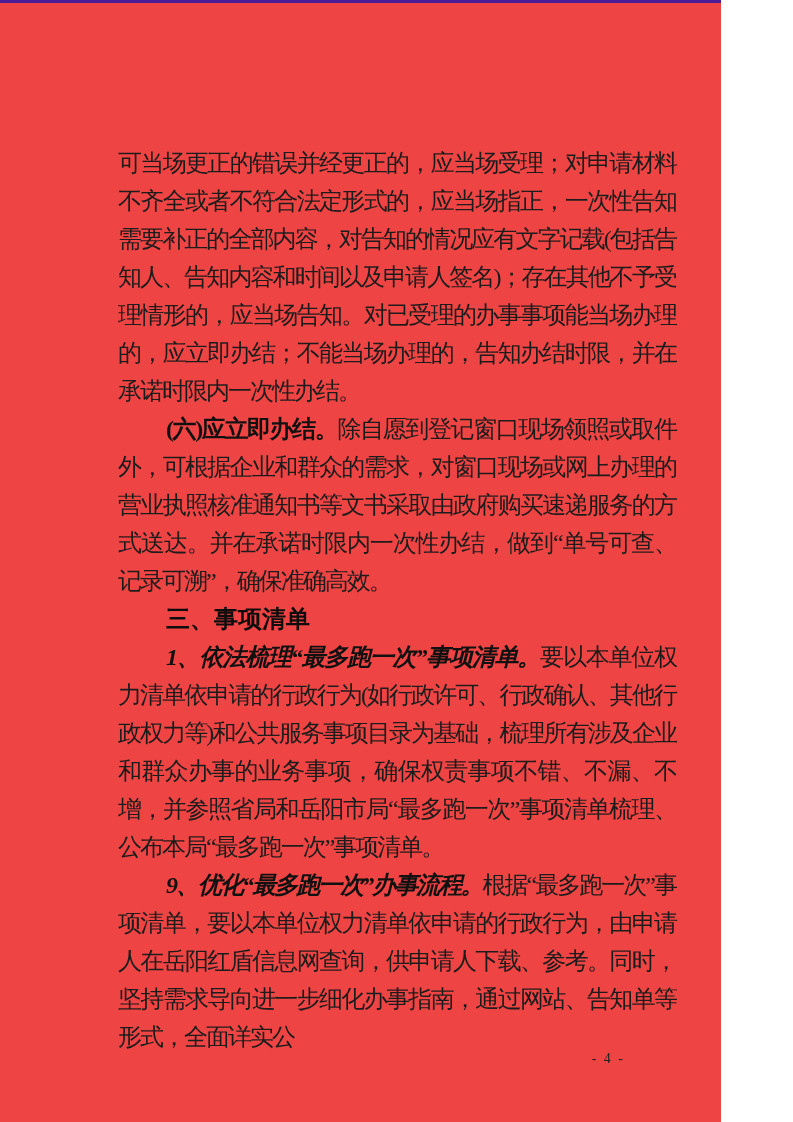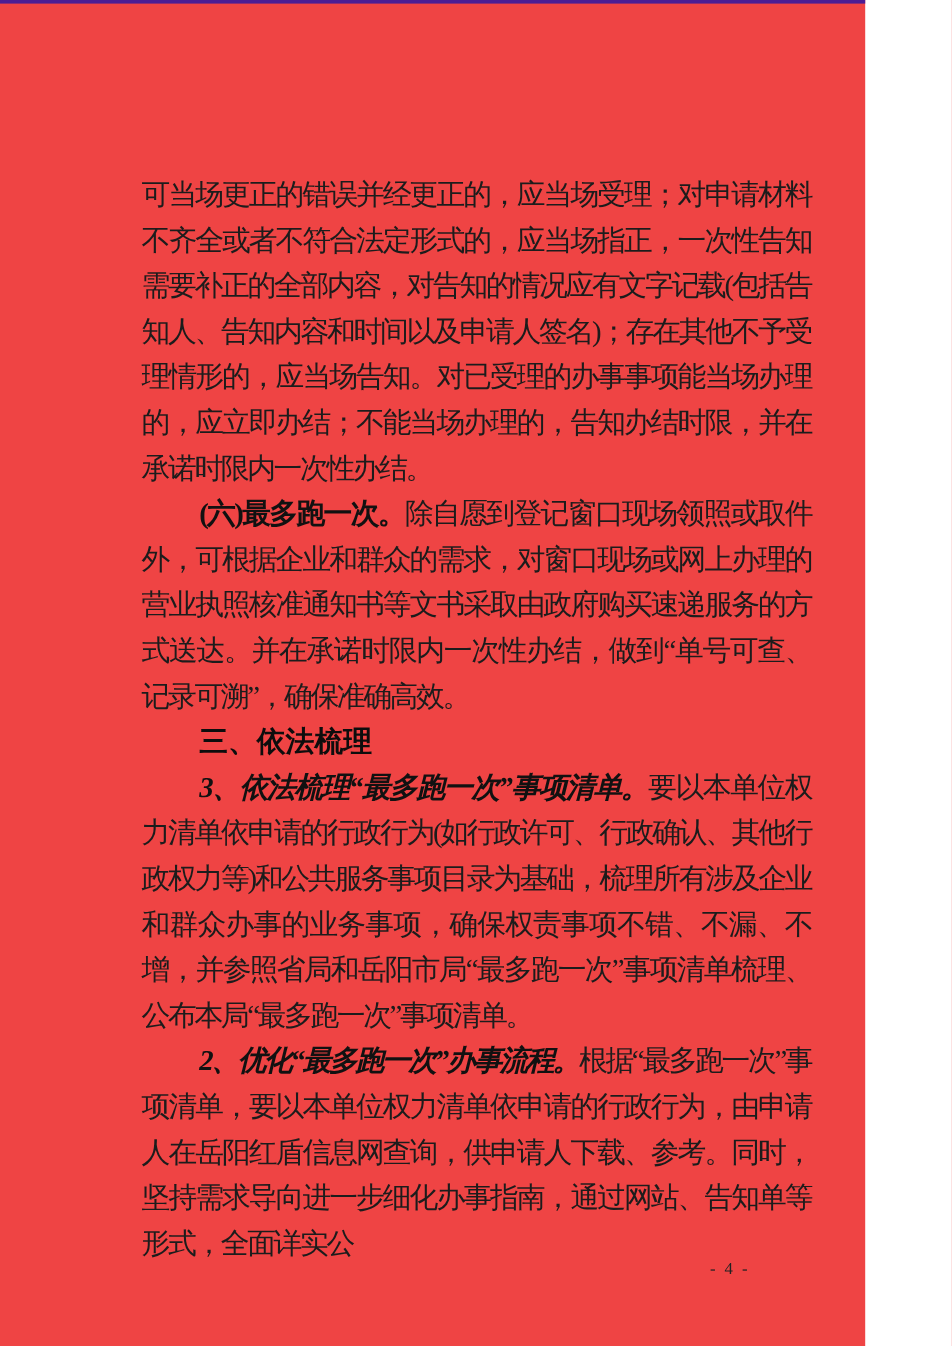--- a/index.html
+++ b/index.html
@@ -61,24 +61,24 @@
   }
 </style>
 </head>
 <body>
 
 <div class="page">
   <div class="content">
 
     <p class="para"><span>可当场更正的错误并经更正的，应当场受理；对申请材料不齐全或者不符合法定形式的，应当场指正，一次性告知需要补正的全部内容，对告知的情况应有文字记载(包括告知人、告知内容和时间以及申请人签名)；存在其他不予受理情形的，应当场告知。对已受理的办事事项能当场办理的，应立即办结；不能当场办理的，告知办结时限，并在承诺时限内一次性办结。</span></p>
 
-    <p class="para indent"><span class="lead">(六)最多跑一次。</span><span>除自愿到登记窗口现场领照或取件外，可根据企业和群众的需求，对窗口现场或网上办理的营业执照核准通知书等文书采取由政府购买速递服务的方式送达。并在承诺时限内一次性办结，做到“单号可查、记录可溯”，确保准确高效。</span></p>
+    <p class="para indent"><span class="lead">(六)应立即办结。</span><span>除自愿到登记窗口现场领照或取件外，可根据企业和群众的需求，对窗口现场或网上办理的营业执照核准通知书等文书采取由政府购买速递服务的方式送达。并在承诺时限内一次性办结，做到“单号可查、记录可溯”，确保准确高效。</span></p>
 
-    <p class="heading indent">三、依法梳理</p>
+    <p class="heading indent">三、事项清单</p>
 
-    <p class="para indent"><span class="lead-num">3、依法梳理“最多跑一次”事项清单。</span><span>要以本单位权力清单依申请的行政行为(如行政许可、行政确认、其他行政权力等)和公共服务事项目录为基础，梳理所有涉及企业和群众办事的业务事项，确保权责事项不错、不漏、不增，并参照省局和岳阳市局“最多跑一次”事项清单梳理、公布本局“最多跑一次”事项清单。</span></p>
+    <p class="para indent"><span class="lead-num">1、依法梳理“最多跑一次”事项清单。</span><span>要以本单位权力清单依申请的行政行为(如行政许可、行政确认、其他行政权力等)和公共服务事项目录为基础，梳理所有涉及企业和群众办事的业务事项，确保权责事项不错、不漏、不增，并参照省局和岳阳市局“最多跑一次”事项清单梳理、公布本局“最多跑一次”事项清单。</span></p>
 
-    <p class="para indent"><span class="lead-num">2、优化“最多跑一次”办事流程。</span><span>根据“最多跑一次”事项清单，要以本单位权力清单依申请的行政行为，由申请人在岳阳红盾信息网查询，供申请人下载、参考。同时，坚持需求导向进一步细化办事指南，通过网站、告知单等形式，全面详实公</span></p>
+    <p class="para indent"><span class="lead-num">9、优化“最多跑一次”办事流程。</span><span>根据“最多跑一次”事项清单，要以本单位权力清单依申请的行政行为，由申请人在岳阳红盾信息网查询，供申请人下载、参考。同时，坚持需求导向进一步细化办事指南，通过网站、告知单等形式，全面详实公</span></p>
 
   </div>
 
   <div class="footer"><span>- 4 -</span></div>
 </div>
 
 </body></html>

